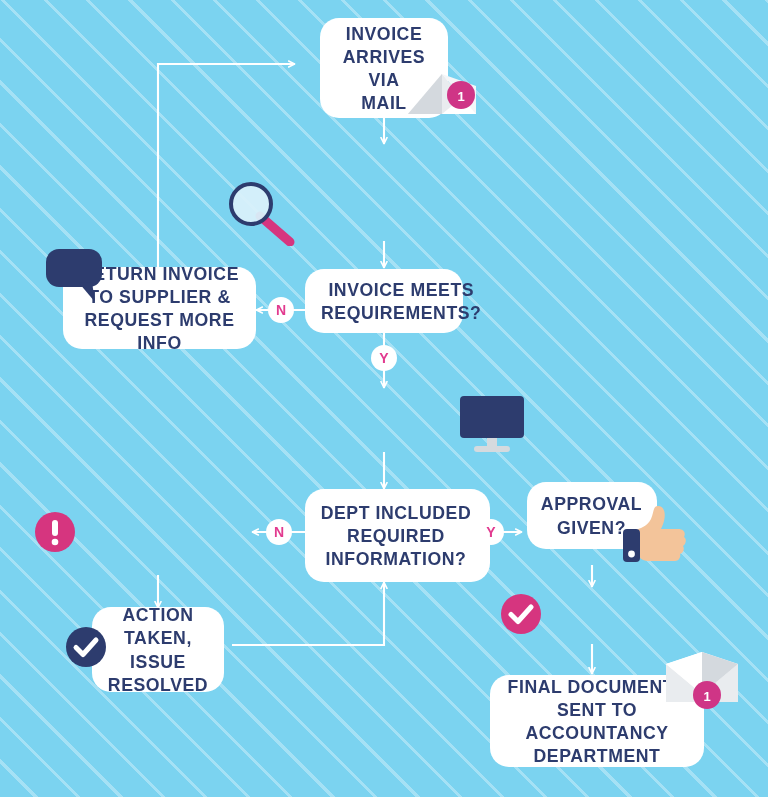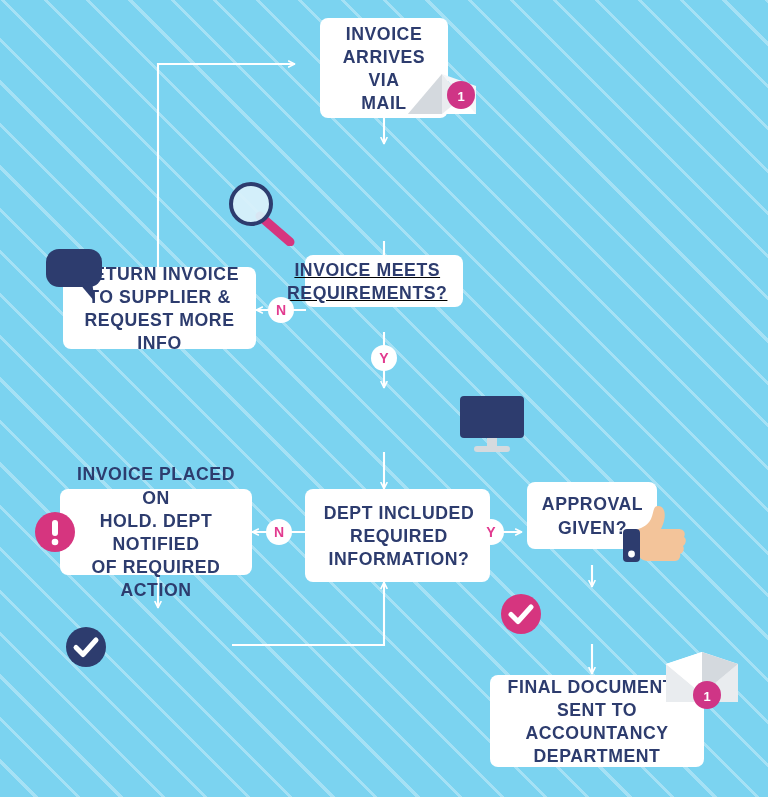--- a/index.html
+++ b/index.html
@@ -37,25 +37,25 @@
     left: 0; top: 0;
     width: 768px;
     height: 797px;
     pointer-events: none;
   }
 
   
   .node {
     position: absolute;
     background: #ffffff;
-    border-radius: 8px;
+    border-radius: 19px;
     box-sizing: border-box;
     display: flex;
     align-items: center;
-    justify-content: flex-end;
+    justify-content: flex-start;
     text-align: center;
     z-index: 5;
   }
   .node .label {
     color: #2d3c6e;
     font-weight: 700;
     letter-spacing: 0.6px;
     line-height: 1.22;
     text-transform: uppercase;
     font-stretch: condensed;
@@ -219,43 +219,43 @@
 MAIL</span>
   </div>
 
 
   <div class="node" style="left:63px; top:267px; width:193px; height:82px;">
     <span class="label" style="font-size:19px;">RETURN INVOICE
 TO SUPPLIER &amp;
 REQUEST MORE INFO</span>
   </div>
 
-  <div class="node" style="left:305px; top:255px; width:158px; height:52px;text-decoration:underline;">
+  <div class="node" style="left:305px; top:269px; width:158px; height:64px;">
     <span class="label" style="font-size:19px;">INVOICE MEETS
 REQUIREMENTS?</span>
   </div>
 
 
-  <div class="node" style="left:60px; top:489px; width:192px; height:86px;">
-    <span class="label" style="font-size:19px;">INVOICE PLACED ON
-HOLD. DEPT NOTIFIED
-OF REQUIRED ACTION</span>
-  </div>
 
   <div class="node" style="left:305px; top:489px; width:185px; height:93px;">
     <span class="label" style="font-size:19px;">DEPT INCLUDED
 REQUIRED
 INFORMATION?</span>
   </div>
 
   <div class="node" style="left:527px; top:482px; width:130px; height:67px;">
     <span class="label" style="font-size:19px;">APPROVAL
 GIVEN?</span>
   </div>
 
+  <div class="node" style="left:92px; top:607px; width:132px; height:85px;">
+    <span class="label" style="font-size:19px;">ACTION TAKEN,
+ISSUE
+RESOLVED</span>
+  </div>
 
 
   <div class="node" style="left:490px; top:675px; width:214px; height:92px;">
     <span class="label" style="font-size:19px;">FINAL DOCUMENTS
 SENT TO ACCOUNTANCY
 DEPARTMENT</span>
   </div>
 
   <div class="yn" style="left:268px; top:297px;">N</div>
 

